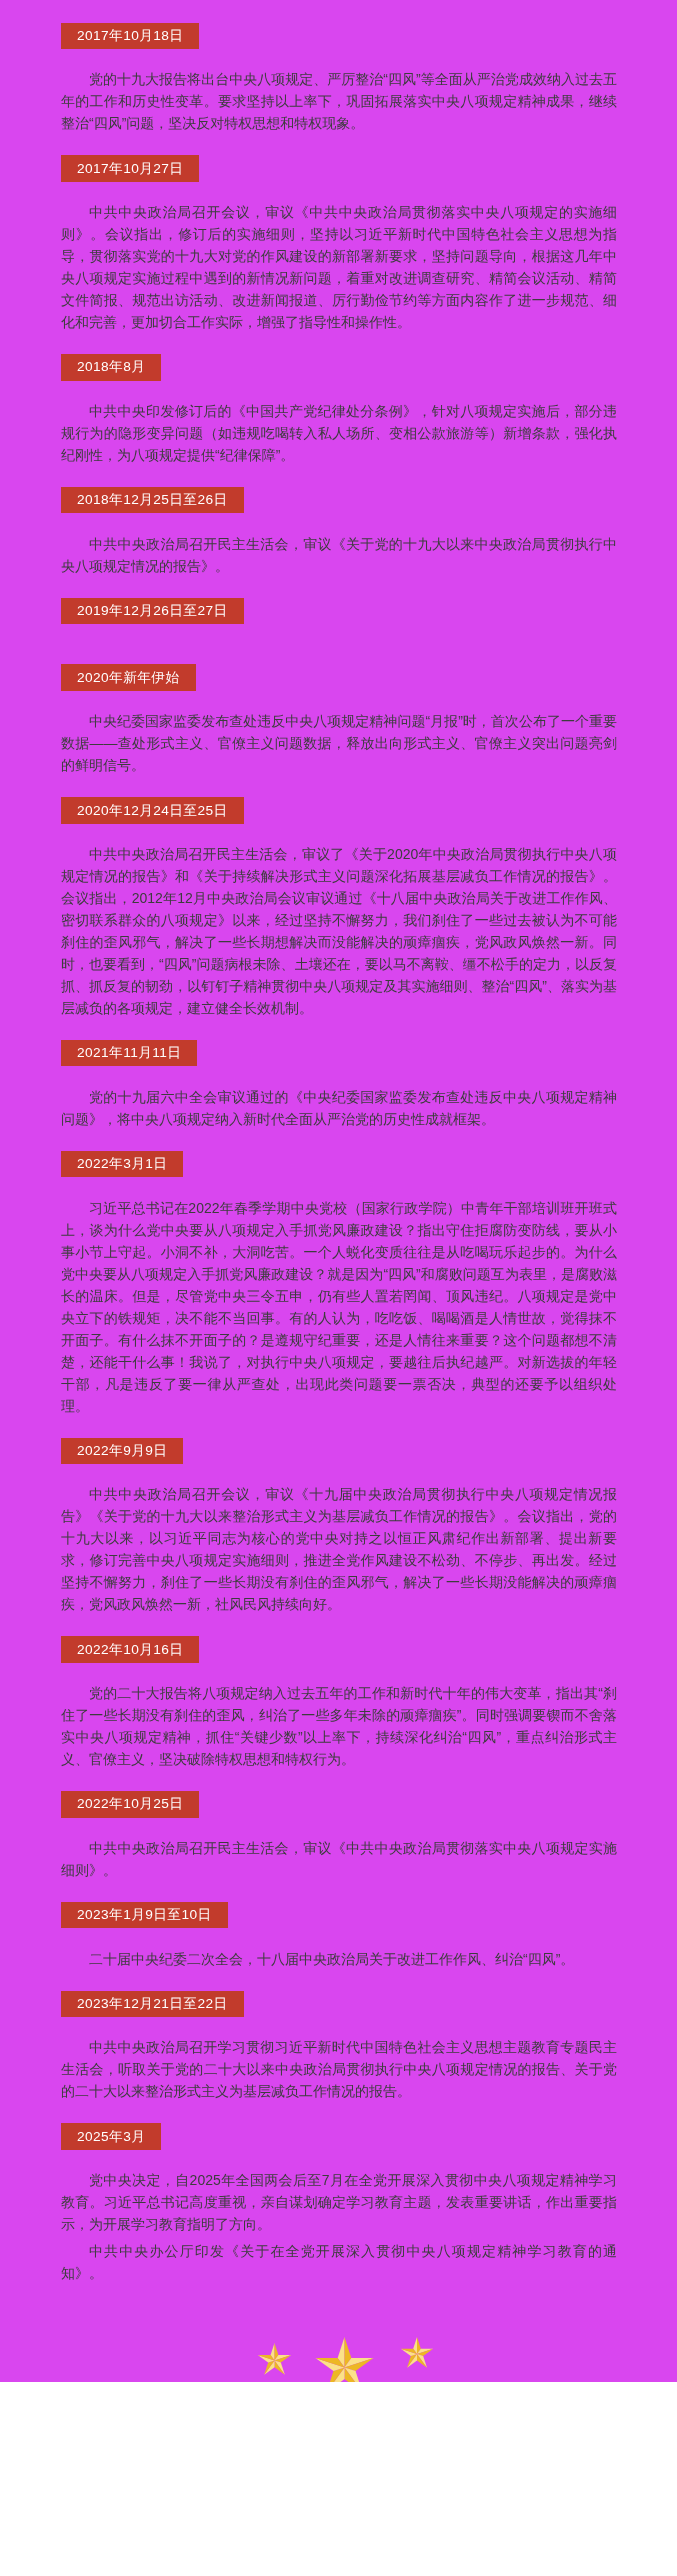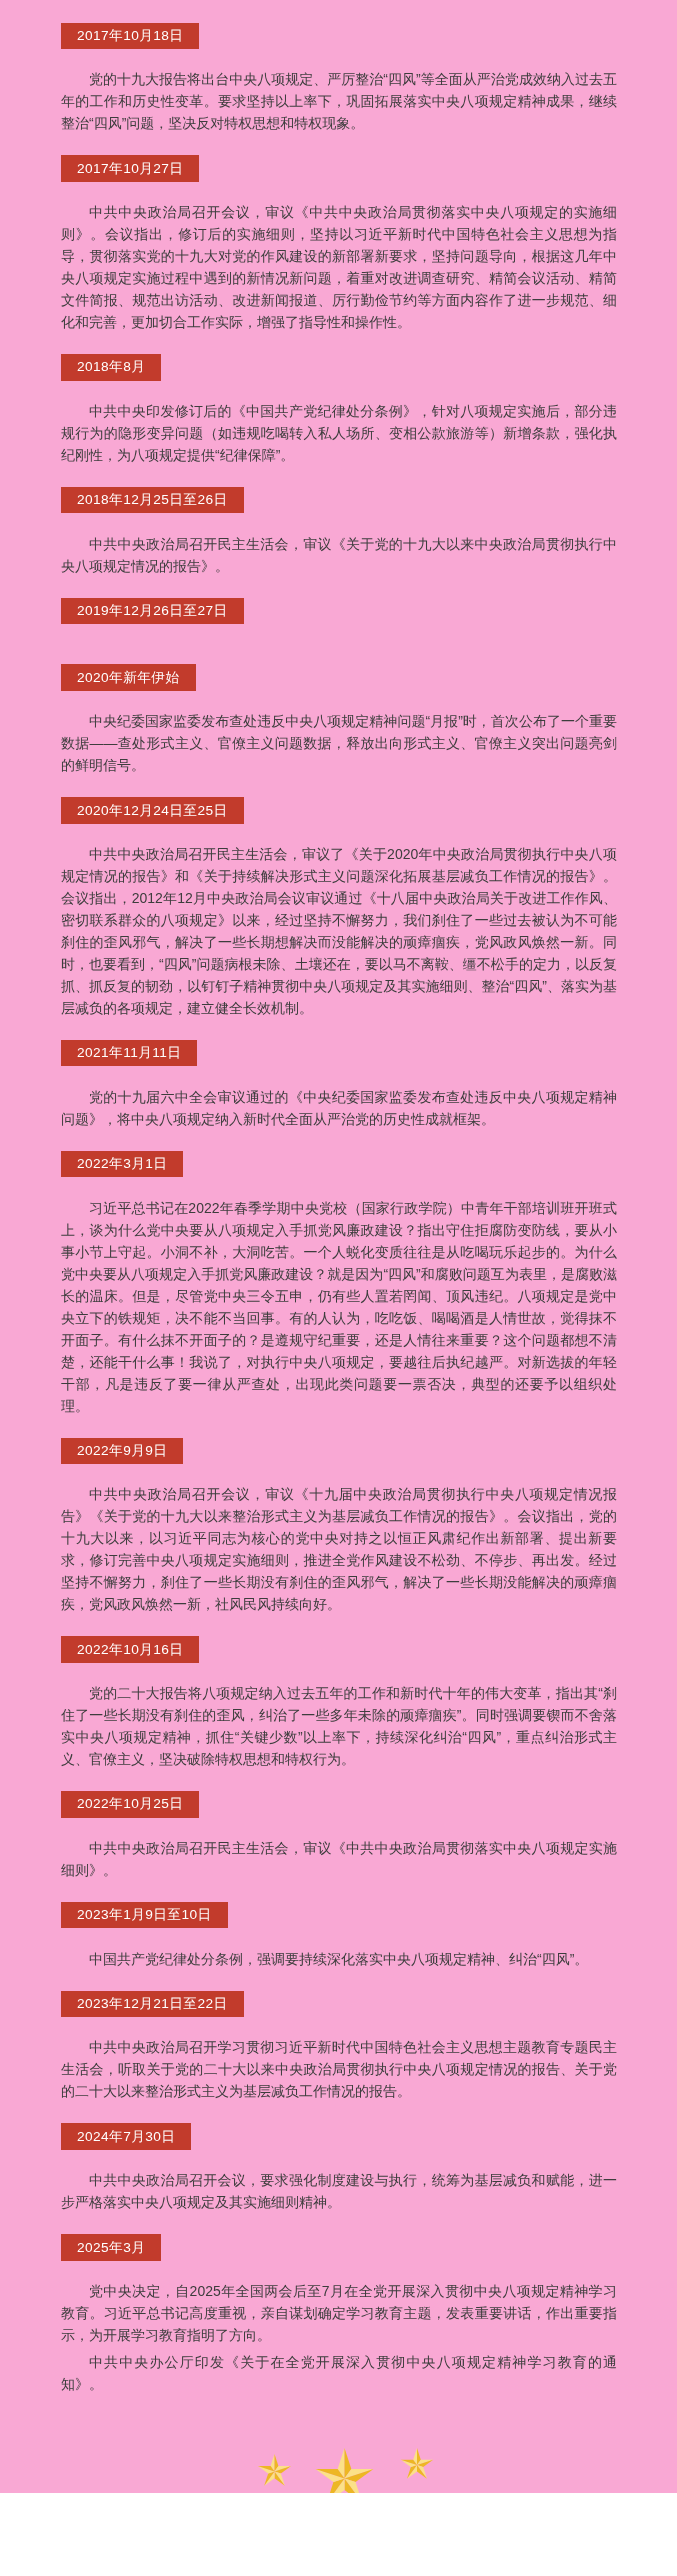--- a/index.html
+++ b/index.html
@@ -9,21 +9,21 @@
   }
   body {
     width: 678px;
     font-family: "Liberation Sans", "DejaVu Sans", sans-serif;
     color: var(--text, #3d3d3d);
   }
   .page {
     width: 678px;
     padding-top: 22.5px;
     box-sizing: border-box;
-    background: #f9a8d4;
+    background: #d946ef;
   }
   .timeline {
     padding: 0 61px;
   }
   .entry {
     margin-bottom: 21px;
   }
   .badge {
     display: inline-block;
     background: var(--accent, #c23b2c);
@@ -66,23 +66,22 @@
       <section class="entry"><div class="badge">2018年8月</div><p class="para">中共中央印发修订后的《中国共产党纪律处分条例》，针对八项规定实施后，部分违规行为的隐形变异问题（如违规吃喝转入私人场所、变相公款旅游等）新增条款，强化执纪刚性，为八项规定提供“纪律保障”。</p></section>
       <section class="entry"><div class="badge">2018年12月25日至26日</div><p class="para">中共中央政治局召开民主生活会，审议《关于党的十九大以来中央政治局贯彻执行中央八项规定情况的报告》。</p></section>
       <section class="entry"><div class="badge">2019年12月26日至27日</div></section>
       <section class="entry"><div class="badge">2020年新年伊始</div><p class="para">中央纪委国家监委发布查处违反中央八项规定精神问题“月报”时，首次公布了一个重要数据——查处形式主义、官僚主义问题数据，释放出向形式主义、官僚主义突出问题亮剑的鲜明信号。</p></section>
       <section class="entry"><div class="badge">2020年12月24日至25日</div><p class="para">中共中央政治局召开民主生活会，审议了《关于2020年中央政治局贯彻执行中央八项规定情况的报告》和《关于持续解决形式主义问题深化拓展基层减负工作情况的报告》。会议指出，2012年12月中央政治局会议审议通过《十八届中央政治局关于改进工作作风、密切联系群众的八项规定》以来，经过坚持不懈努力，我们刹住了一些过去被认为不可能刹住的歪风邪气，解决了一些长期想解决而没能解决的顽瘴痼疾，党风政风焕然一新。同时，也要看到，“四风”问题病根未除、土壤还在，要以马不离鞍、缰不松手的定力，以反复抓、抓反复的韧劲，以钉钉子精神贯彻中央八项规定及其实施细则、整治“四风”、落实为基层减负的各项规定，建立健全长效机制。</p></section>
       <section class="entry"><div class="badge">2021年11月11日</div><p class="para">党的十九届六中全会审议通过的《中央纪委国家监委发布查处违反中央八项规定精神问题》，将中央八项规定纳入新时代全面从严治党的历史性成就框架。</p></section>
       <section class="entry"><div class="badge">2022年3月1日</div><p class="para">习近平总书记在2022年春季学期中央党校（国家行政学院）中青年干部培训班开班式上，谈为什么党中央要从八项规定入手抓党风廉政建设？指出守住拒腐防变防线，要从小事小节上守起。小洞不补，大洞吃苦。一个人蜕化变质往往是从吃喝玩乐起步的。为什么党中央要从八项规定入手抓党风廉政建设？就是因为“四风”和腐败问题互为表里，是腐败滋长的温床。但是，尽管党中央三令五申，仍有些人置若罔闻、顶风违纪。八项规定是党中央立下的铁规矩，决不能不当回事。有的人认为，吃吃饭、喝喝酒是人情世故，觉得抹不开面子。有什么抹不开面子的？是遵规守纪重要，还是人情往来重要？这个问题都想不清楚，还能干什么事！我说了，对执行中央八项规定，要越往后执纪越严。对新选拔的年轻干部，凡是违反了要一律从严查处，出现此类问题要一票否决，典型的还要予以组织处理。</p></section>
       <section class="entry"><div class="badge">2022年9月9日</div><p class="para">中共中央政治局召开会议，审议《十九届中央政治局贯彻执行中央八项规定情况报告》《关于党的十九大以来整治形式主义为基层减负工作情况的报告》。会议指出，党的十九大以来，以习近平同志为核心的党中央对持之以恒正风肃纪作出新部署、提出新要求，修订完善中央八项规定实施细则，推进全党作风建设不松劲、不停步、再出发。经过坚持不懈努力，刹住了一些长期没有刹住的歪风邪气，解决了一些长期没能解决的顽瘴痼疾，党风政风焕然一新，社风民风持续向好。</p></section>
       <section class="entry"><div class="badge">2022年10月16日</div><p class="para">党的二十大报告将八项规定纳入过去五年的工作和新时代十年的伟大变革，指出其“刹住了一些长期没有刹住的歪风，纠治了一些多年未除的顽瘴痼疾”。同时强调要锲而不舍落实中央八项规定精神，抓住“关键少数”以上率下，持续深化纠治“四风”，重点纠治形式主义、官僚主义，坚决破除特权思想和特权行为。</p></section>
       <section class="entry"><div class="badge">2022年10月25日</div><p class="para">中共中央政治局召开民主生活会，审议《中共中央政治局贯彻落实中央八项规定实施细则》。</p></section>
-      <section class="entry"><div class="badge">2023年1月9日至10日</div><p class="para">中国共产党纪律处分条例，强调要持续深化落实中央八项规定精神、纠治“四风”。</p></section>
+      <section class="entry"><div class="badge">2023年1月9日至10日</div><p class="para">二十届中央纪委二次全会，十八届中央政治局关于改进工作作风、纠治“四风”。</p></section>
       <section class="entry"><div class="badge">2023年12月21日至22日</div><p class="para">中共中央政治局召开学习贯彻习近平新时代中国特色社会主义思想主题教育专题民主生活会，听取关于党的二十大以来中央政治局贯彻执行中央八项规定情况的报告、关于党的二十大以来整治形式主义为基层减负工作情况的报告。</p></section>
-      <section class="entry"><div class="badge">2024年7月30日</div><p class="para">中共中央政治局召开会议，要求强化制度建设与执行，统筹为基层减负和赋能，进一步严格落实中央八项规定及其实施细则精神。</p></section>
       <section class="entry"><div class="badge">2025年3月</div><p class="para">党中央决定，自2025年全国两会后至7月在全党开展深入贯彻中央八项规定精神学习教育。习近平总书记高度重视，亲自谋划确定学习教育主题，发表重要讲话，作出重要指示，为开展学习教育指明了方向。</p><p class="para">中共中央办公厅印发《关于在全党开展深入贯彻中央八项规定精神学习教育的通知》。</p></section>
     </div>
 
   <div class="footer">
 
     <svg width="0" height="0" style="position:absolute" aria-hidden="true">
       <defs>
         <g id="faceted-star">
           <polygon class="f-light" points="50,0 38.8,34.6 50,50" fill="#FBE189"></polygon>
           <polygon class="f-dark" points="50,0 61.2,34.6 50,50" fill="#EDB724"></polygon>

